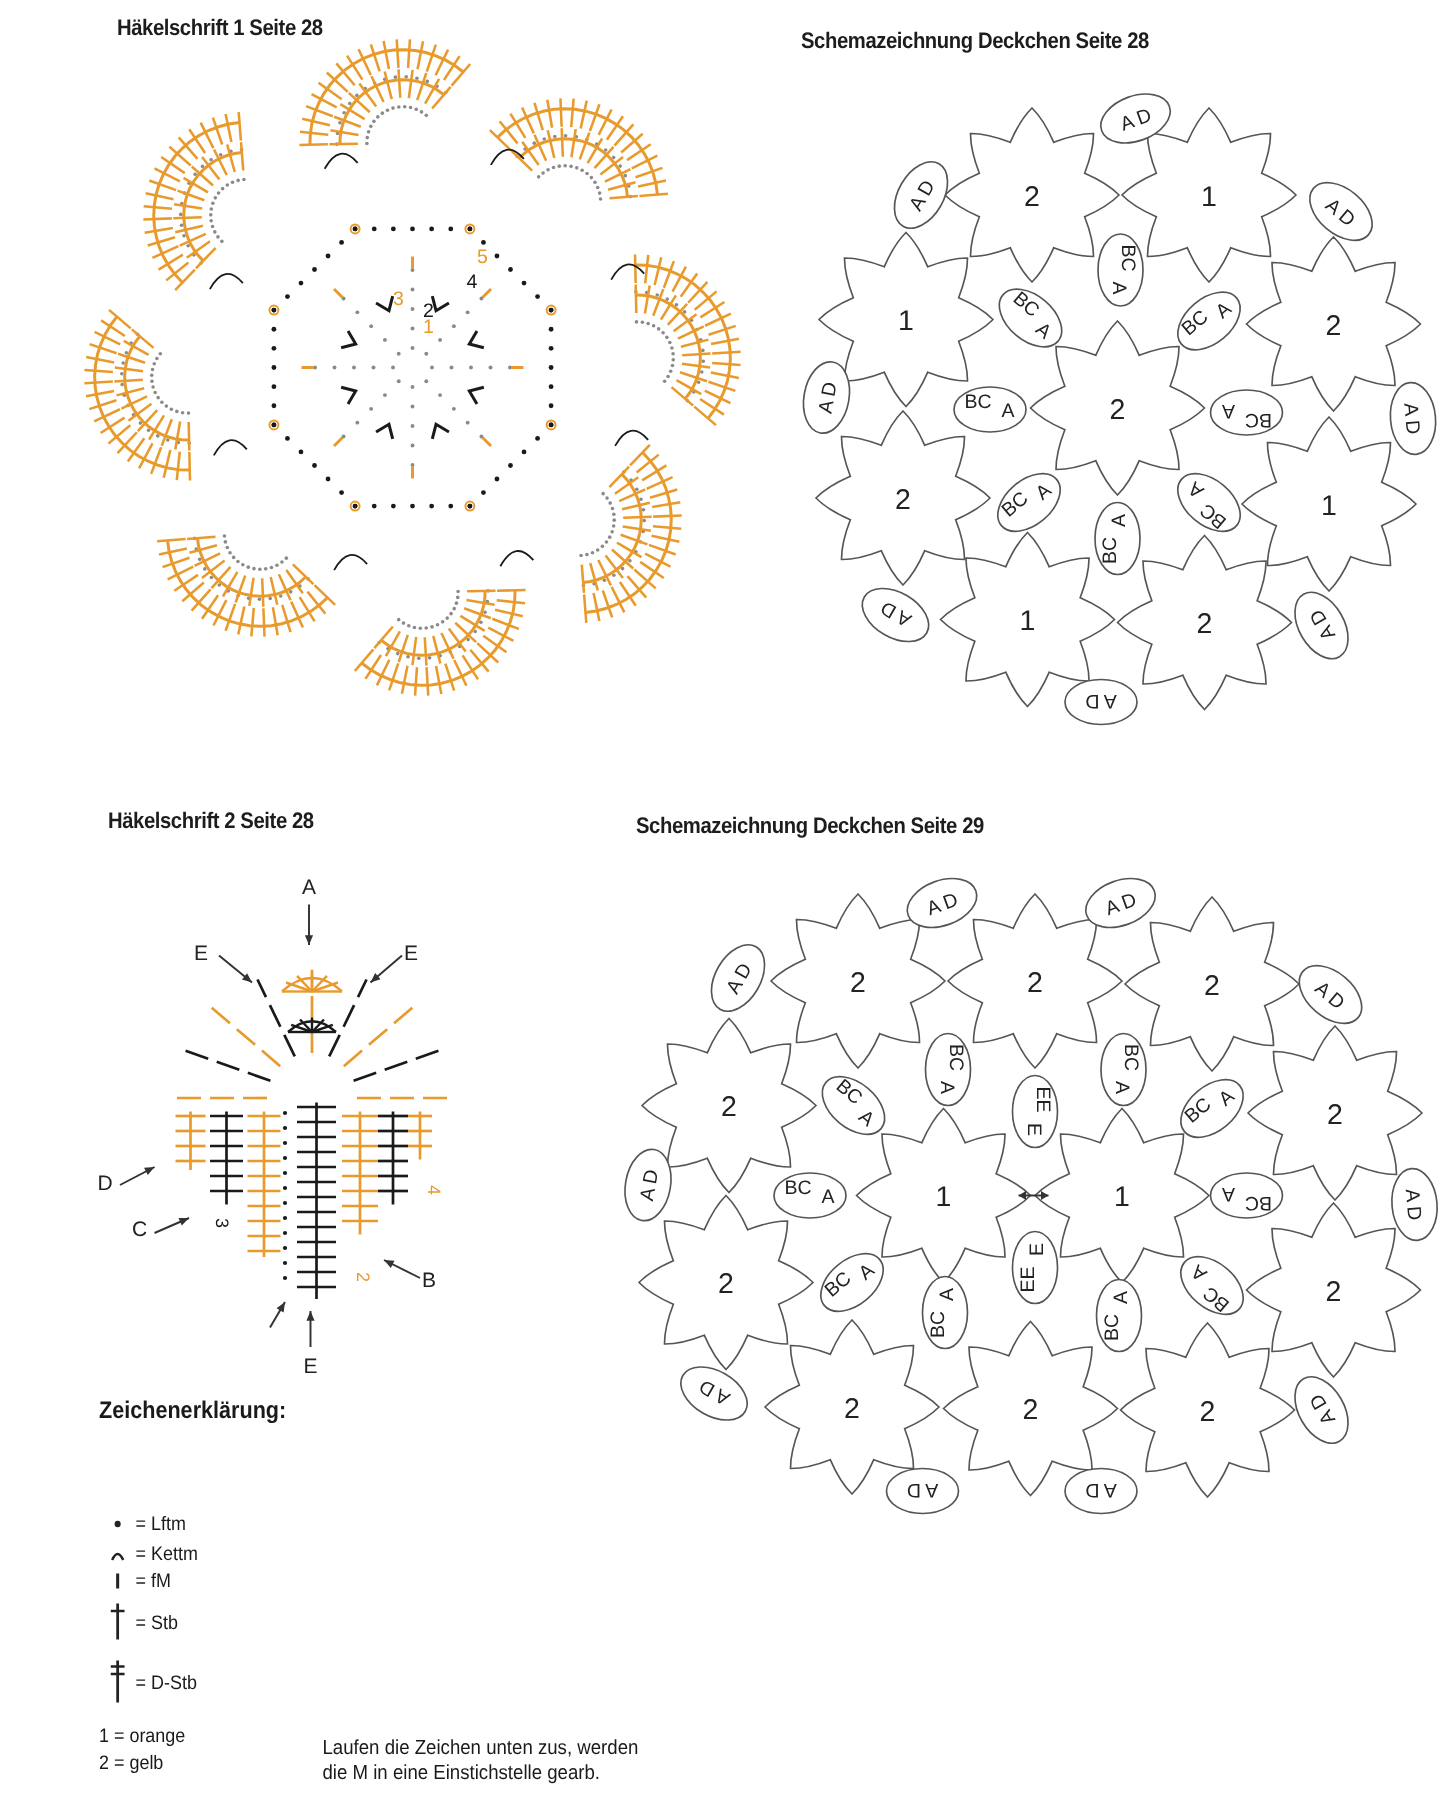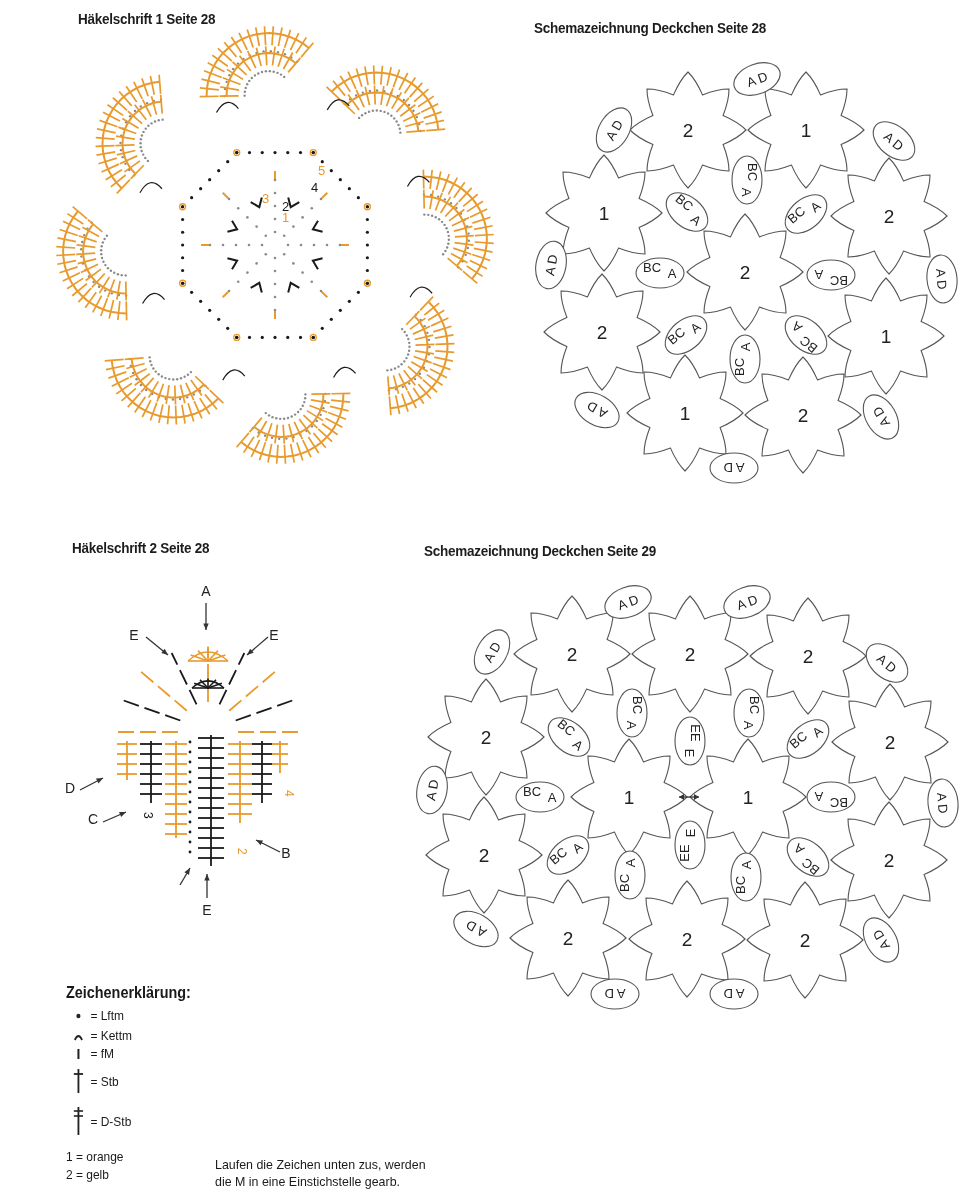--- a/index.html
+++ b/index.html
@@ -1,19 +1,19 @@
 <!DOCTYPE html>
 <html><head>
 <meta charset="utf-8">
 <style>
   html, body { margin:0; padding:0; background:#ffffff; }
   body { width:960px; height:1200px; position:relative; overflow:hidden; font-family:"Liberation Sans", sans-serif; color:#1a1a1a; }
   .title { position:absolute; font-weight:bold; font-size:15px; letter-spacing:-0.3px; color:#1d1d1d; transform:scaleX(0.9); transform-origin:left top; white-space:nowrap; }
   svg.layer { position:absolute; left:0; top:0; }
-  .legend { position:absolute; left:66px; top:984px; }
+  .legend { position:absolute; left:66px; top:932px; }
   .legend-title { font-weight:bold; font-size:16px; transform:scaleX(0.9); transform-origin:left top; white-space:nowrap; margin-bottom:6px; }
   .legend-row { position:absolute; left:8px; font-size:13px; display:flex; align-items:center; white-space:nowrap; transform:scaleX(0.92); transform-origin:left center; }
   .legend-sym { width:14px; display:inline-flex; justify-content:center; margin-right:6px; }
   .color-row { position:absolute; left:0; font-size:13px; white-space:nowrap; transform:scaleX(0.92); transform-origin:left top; }
   .note { position:absolute; left:215px; top:1156px; font-size:13.5px; line-height:17px; transform:scaleX(0.92); transform-origin:left top; white-space:nowrap; }
   .svgtext { font-family:"Liberation Sans", sans-serif; }
 </style>
 </head>
 <body>
 

